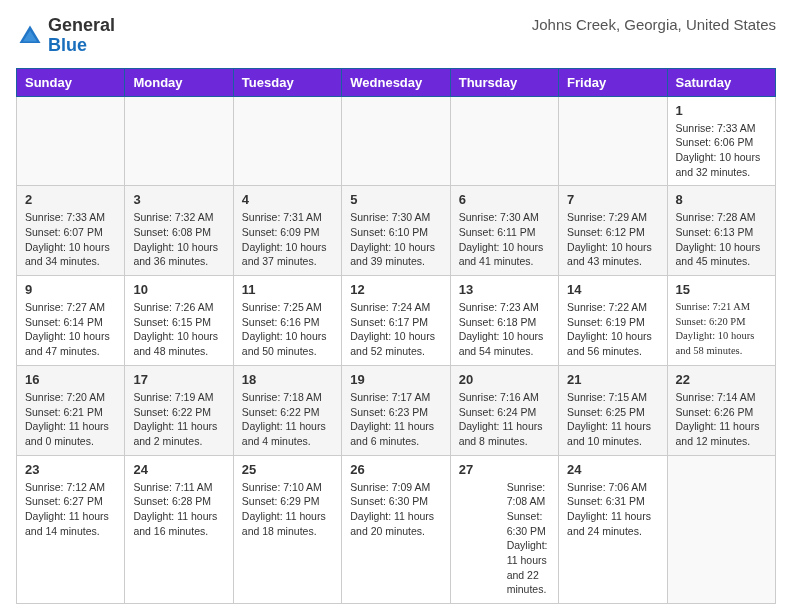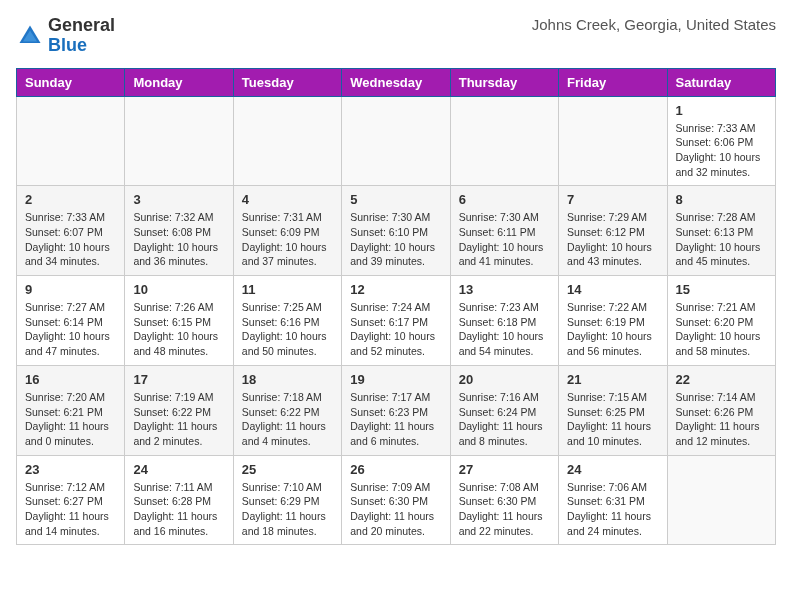--- a/index.html
+++ b/index.html
@@ -44,21 +44,21 @@
     .location {
       font-size: 15px;
       color: #555;
     }
     .calendar {
       width: 100%;
       border-collapse: collapse;
       border: 1px solid #ccc;
     }
     .calendar th {
-      background-color: #a21caf;
+      background-color: #6d28d9;
       color: white;
       padding: 6px 8px;
       text-align: left;
       font-size: 13px;
       border: 1px solid #1a5fa0;
     }
     .calendar td {
       vertical-align: top;
       padding: 6px 8px;
       border: 1px solid #ccc;
@@ -211,21 +211,21 @@
 Daylight: 10 hours and 54 minutes.</div>
         </td>
         <td>
           <span class="day-num">14</span>
           <div class="day-info" style="white-space: pre-line;">Sunrise: 7:22 AM
 Sunset: 6:19 PM
 Daylight: 10 hours and 56 minutes.</div>
         </td>
         <td>
           <span class="day-num">15</span>
-          <div class="day-info" style="white-space: pre-line;">Sunrise: 7:21 AM
+          <div class="day-info" style="white-space: pre-line; font-family: Liberation Serif, serif;">Sunrise: 7:21 AM
 Sunset: 6:20 PM
 Daylight: 10 hours and 58 minutes.</div>
         </td>
       </tr>
       <tr>
         <td>
           <span class="day-num">16</span>
           <div class="day-info" style="white-space: pre-line;">Sunrise: 7:20 AM
 Sunset: 6:21 PM
 Daylight: 11 hours and 0 minutes.</div>
@@ -287,21 +287,21 @@
 Daylight: 11 hours and 18 minutes.</div>
         </td>
         <td>
           <span class="day-num">26</span>
           <div class="day-info" style="white-space: pre-line;">Sunrise: 7:09 AM
 Sunset: 6:30 PM
 Daylight: 11 hours and 20 minutes.</div>
         </td>
         <td>
           <span class="day-num">27</span>
-          <div class="day-info" style="white-space: pre-line;">Sunrise: 7:08 AM
+          <div class="day-info" style="white-space: pre-line; margin-left: 48px;">Sunrise: 7:08 AM
 Sunset: 6:30 PM
 Daylight: 11 hours and 22 minutes.</div>
         </td>
         <td>
           <span class="day-num">24</span>
           <div class="day-info" style="white-space: pre-line;">Sunrise: 7:06 AM
 Sunset: 6:31 PM
 Daylight: 11 hours and 24 minutes.</div>
         </td>
         <td class="empty"></td>

